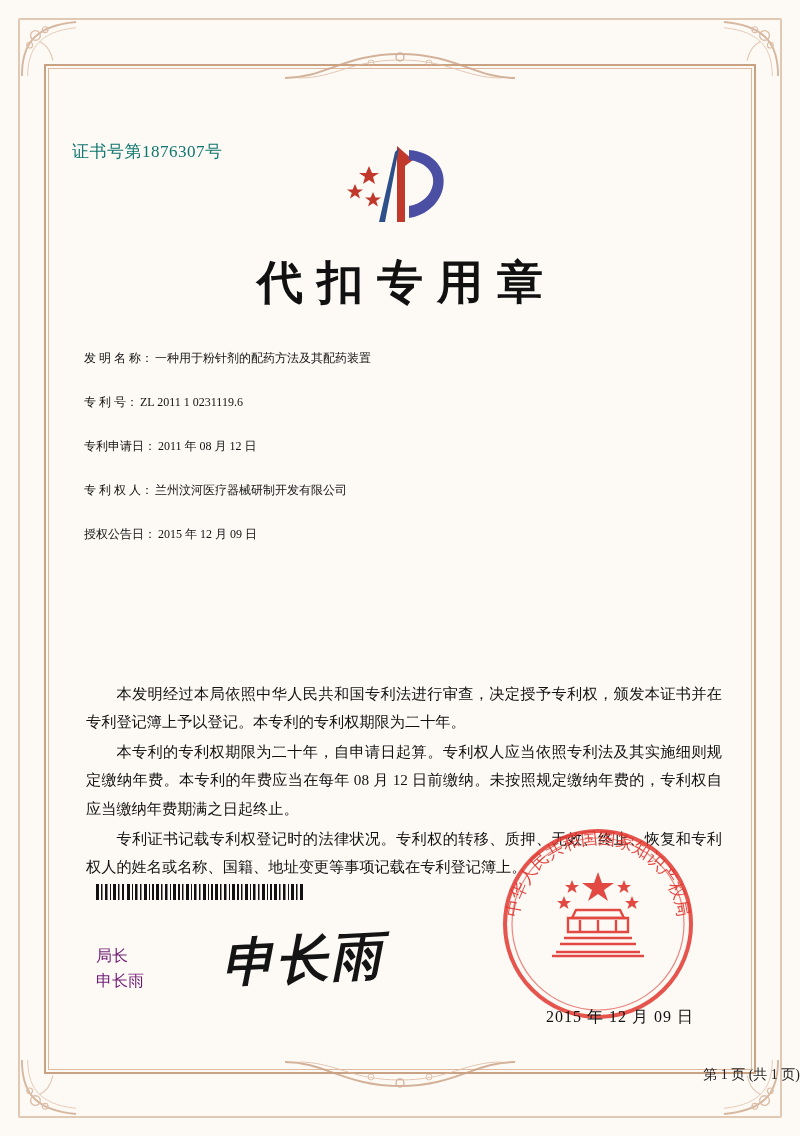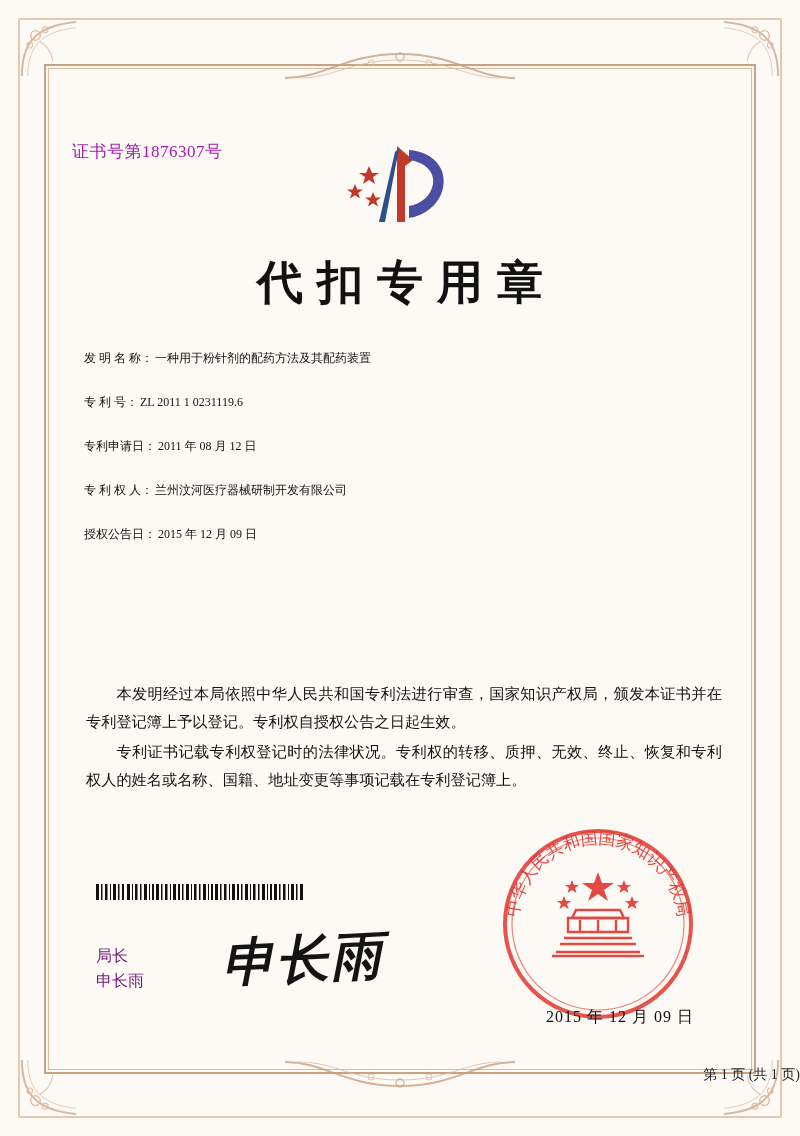--- a/index.html
+++ b/index.html
@@ -67,21 +67,21 @@
     opacity: .8;
   }
   .top-ornament svg, .bottom-ornament svg { width:100%; height:100%; display:block; }
 
   
   .cert-no {
     position: absolute;
     left: 72px;
     top: 140px;
     font-size: 17px;
-    color: #a21caf;
+    color: #0f766e;
     letter-spacing: .5px;
   }
   .logo {
     position: absolute;
     left: 50%;
     top: 130px;
     transform: translateX(-50%);
     width: 130px;
     height: 100px;
   }
@@ -294,21 +294,22 @@
     </div>
     <div class="field">
       <span class="lbl">专 利 权 人：</span><span class="val">兰州汶河医疗器械研制开发有限公司</span>
     </div>
     <div class="field">
       <span class="lbl">授权公告日：</span><span class="val">2015 年 12 月 09 日</span>
     </div>
   </div>
 
   <div class="paras">
-    <p>本发明经过本局依照中华人民共和国专利法进行审查，国家知识产权局，颁发本证书并在专利登记簿上予以登记。专利权自授权公告之日起生效。</p>
+    <p>本发明经过本局依照中华人民共和国专利法进行审查，决定授予专利权，颁发本证书并在专利登记簿上予以登记。本专利的专利权期限为二十年。</p>
+    <p>本专利的专利权期限为二十年，自申请日起算。专利权人应当依照专利法及其实施细则规定缴纳年费。本专利的年费应当在每年 08 月 12 日前缴纳。未按照规定缴纳年费的，专利权自应当缴纳年费期满之日起终止。</p>
     <p>专利证书记载专利权登记时的法律状况。专利权的转移、质押、无效、终止、恢复和专利权人的姓名或名称、国籍、地址变更等事项记载在专利登记簿上。</p>
   </div>
 
   <div class="barcode">
     <svg viewBox="0 0 210 16" preserveAspectRatio="none">
       <g fill="#111">
         <rect x="0" y="0" width="3" height="16"></rect>
           <rect x="5" y="0" width="1.5" height="16"></rect>
         <rect x="9" y="0" width="2.5" height="16"></rect>
           <rect x="14" y="0" width="1" height="16"></rect>

